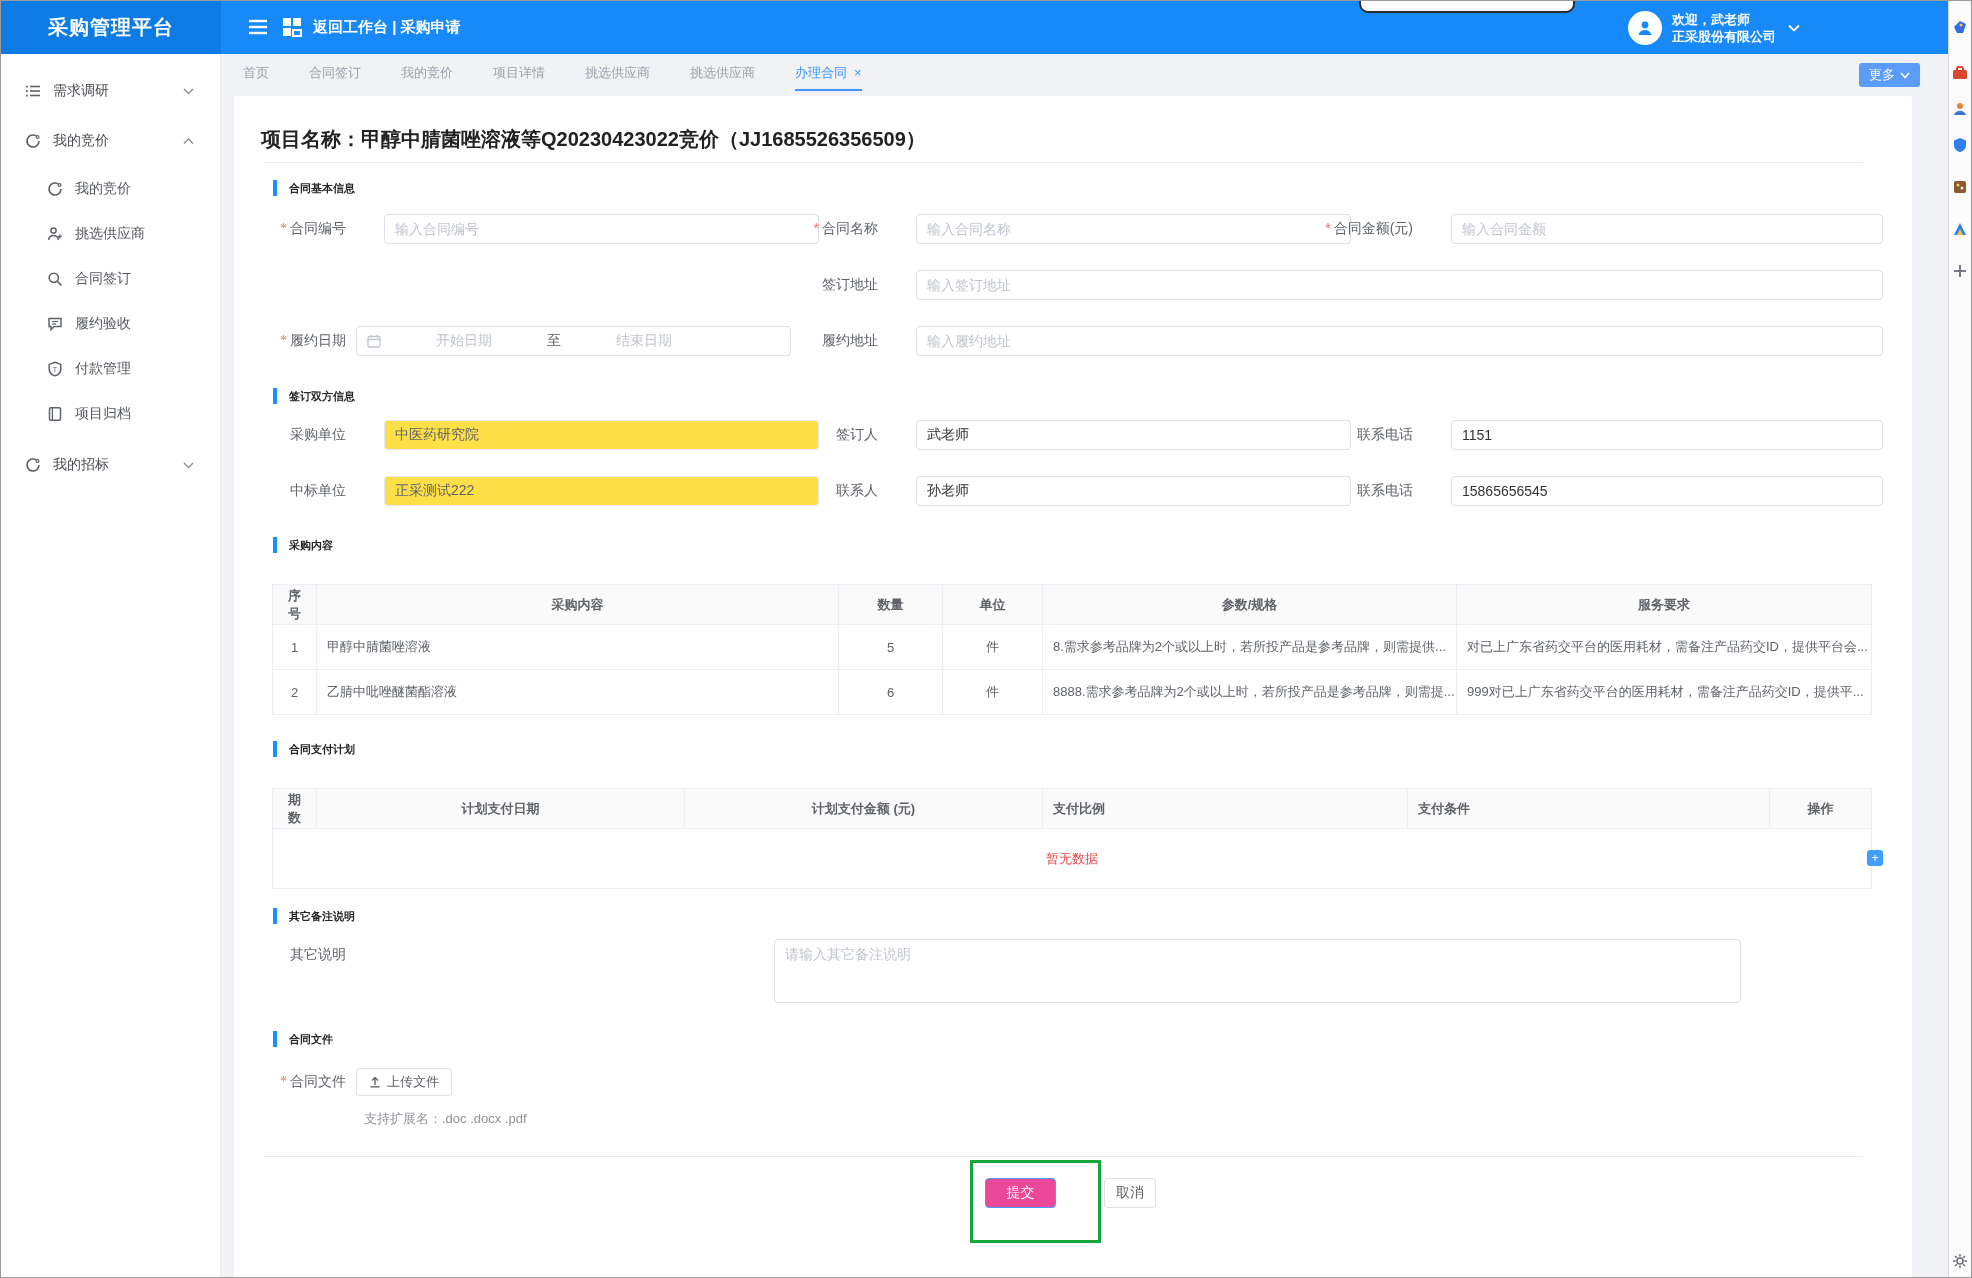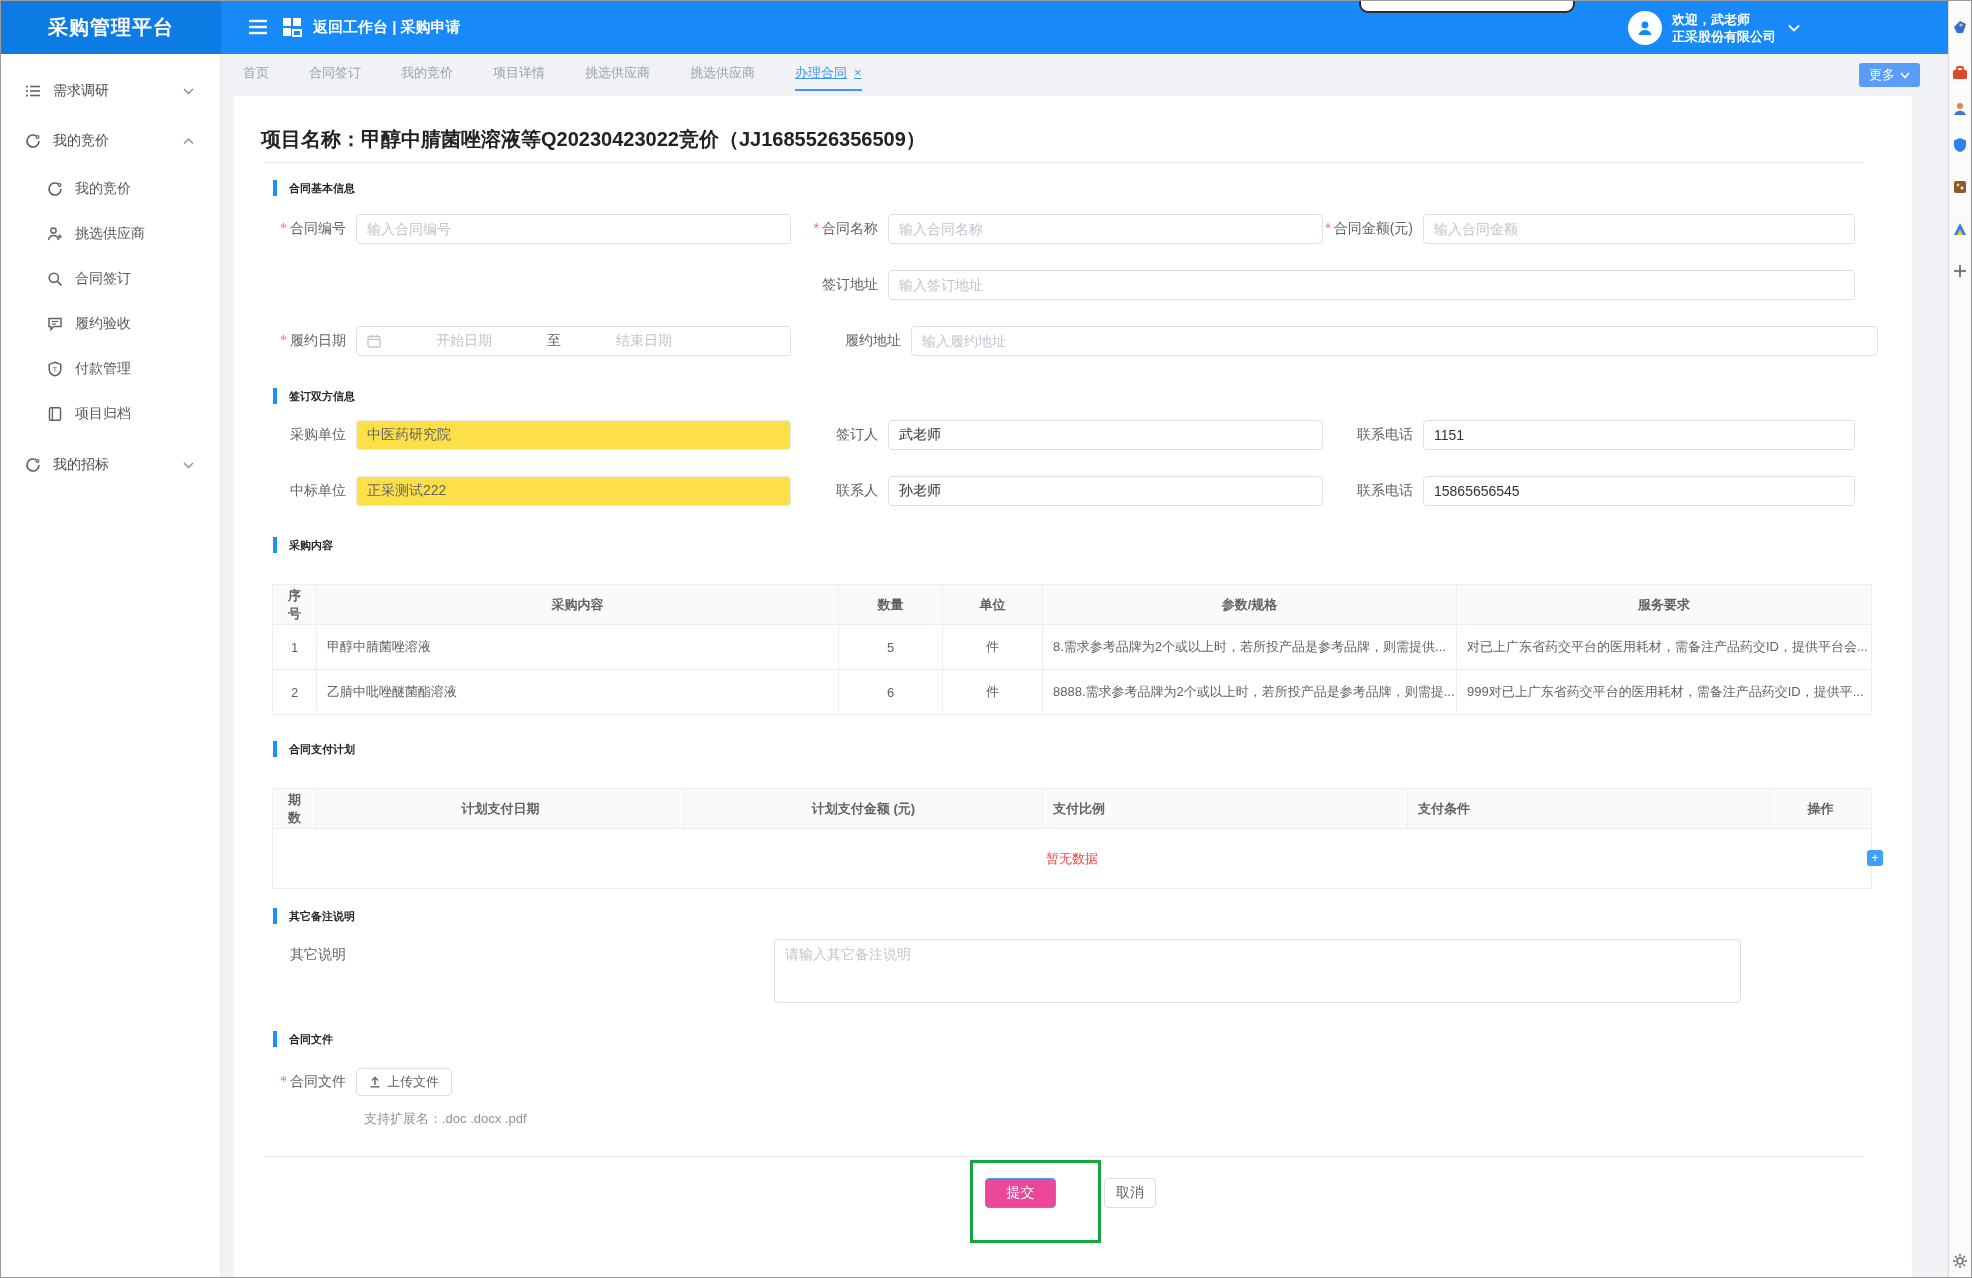--- a/index.html
+++ b/index.html
@@ -31,37 +31,37 @@
   .side-item { position:relative; height:50px; display:flex; align-items:center; padding-left:24px; gap:12px;
                color:#474a4f; font-size:14px; cursor:pointer; }
   .side-item.sub { height:45px; padding-left:46px; color:#55585e; }
   .side-item .chev { position:absolute; right:26px; }
   .sicon { width:16px; height:16px; flex:0 0 16px; }
 
   
   .main { position:absolute; left:220px; top:53px; right:23px; bottom:0; background:#f0f2f5; }
   .tabbar { position:absolute; left:0; top:0; right:0; height:42px; display:flex; align-items:center; padding-left:22px; gap:40px; }
   .tab { font-size:13px; color:#9aa3ad; padding:4px 0 7px 0; border-bottom:2px solid transparent; cursor:pointer; white-space:nowrap; }
-  .tab.active { color:#3d95f7; border-bottom-color:#3d95f7;text-decoration:underline; }
+  .tab.active { color:#3d95f7; border-bottom-color:#3d95f7; }
   .tab .x { color:#3d95f7; margin-left:7px; font-size:13px; }
   .more-btn { margin-left:auto; margin-right:28px; background:#5a9cf8; color:#fff; font-size:13px; height:24px;
               padding:0 10px; border:none; border-radius:3px; display:flex; align-items:center; gap:5px; cursor:pointer; }
 
   
   .card { position:absolute; left:13px; top:42px; width:1678px; height:1183px; background:#fff; border-radius:2px; }
   .page-title { position:absolute; left:27px; top:30px; font-size:20px; font-weight:bold; color:#222; }
   .hr { position:absolute; left:30px; width:1599px; height:1px; background:#e8eaec; }
   .sec { position:absolute; left:39px; display:flex; align-items:center; gap:12px; }
   .sec .bar { width:4px; height:16px; background:#1890ff; }
   .sec .t { font-size:11px; font-weight:bold; color:#262626; }
 
   .field { position:absolute; display:flex; align-items:center; }
   .field label { text-align:right; padding-right:10px; font-size:14px; color:#5f6368; white-space:nowrap; }
   .req { color:#f56c6c; margin-right:3px; font-size:14px; }
-  .ipt { height:30px; border:1px solid #dcdfe6; border-radius:4px; padding:0 10px; font-size:14px; color:#333; background:#fff; }
+  .ipt { height:30px; border:1px solid #dcdfe6; border-radius:4px; padding:0 10px; font-size:14px; color:#333; background:#fff;margin-left:28px; }
   .ipt::placeholder { color:#c0c4cc; }
   .ipt:disabled, .ipt.ro { background:#fde047; border-color:#e4e7ed; color:#606266; }
   .lblw1 { width:100px;font-family:Liberation Serif, serif; } .lblw2 { width:114px; } .lblw3 { width:129px; }
   .w435 { width:435px; } .w432 { width:432px; } .w967 { width:967px; }
 
   .date-ipt { height:30px; border:1px solid #dcdfe6; border-radius:4px; display:flex; align-items:center;
               padding:0 10px; gap:8px; background:#fff; font-size:14px; }
   .ph { color:#c0c4cc; }
   .range { justify-content:flex-start; }
   .range .ph { width:150px; text-align:center; }
@@ -367,21 +367,21 @@
               <rect x="1" y="2.5" width="12" height="10.5" rx="1.5" fill="none" stroke="#c0c4cc" stroke-width="1.3"></rect>
               <line x1="1" y1="5.5" x2="13" y2="5.5" stroke="#c0c4cc" stroke-width="1.3"></line>
               <line x1="4.2" y1="1" x2="4.2" y2="3.6" stroke="#c0c4cc" stroke-width="1.3"></line>
               <line x1="9.8" y1="1" x2="9.8" y2="3.6" stroke="#c0c4cc" stroke-width="1.3"></line>
             </svg>
           <span class="ph">开始日期</span>
           <span class="to">至</span>
           <span class="ph">结束日期</span>
         </div>
       </div>
-      <div class="field" style="left:563px; top:230px">
+      <div class="field" style="left:540px; top:230px">
         <label class="lblw2"><span>履约地址</span></label>
         <input class="ipt w967" placeholder="输入履约地址" style="">
       </div>
 
       <div class="sec" style="top:292px">
         <span class="bar"></span>
         <span class="t">签订双方信息</span>
       </div>
 
       <div class="field" style="left:22px; top:324px">

